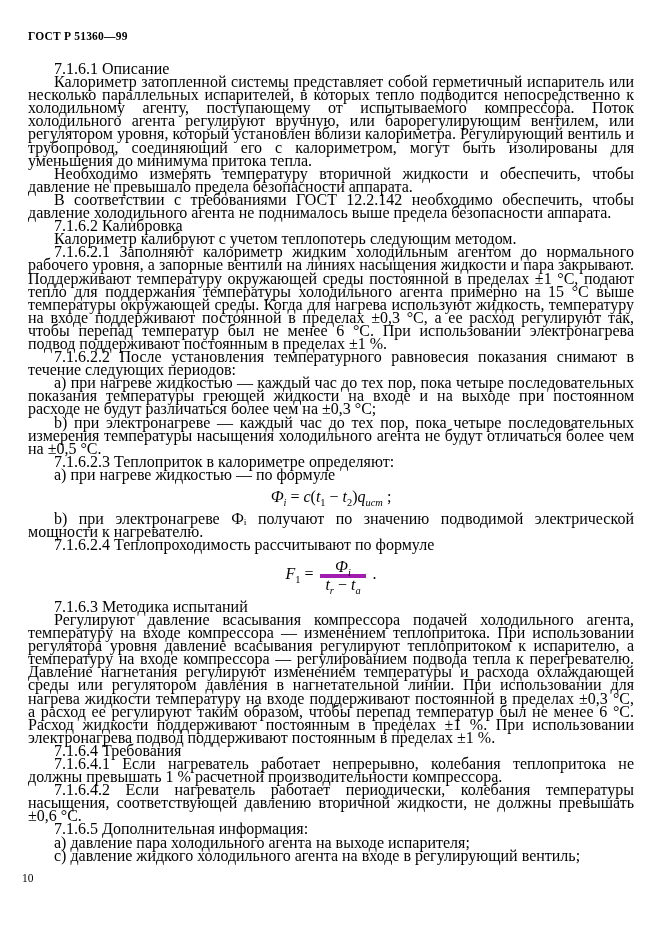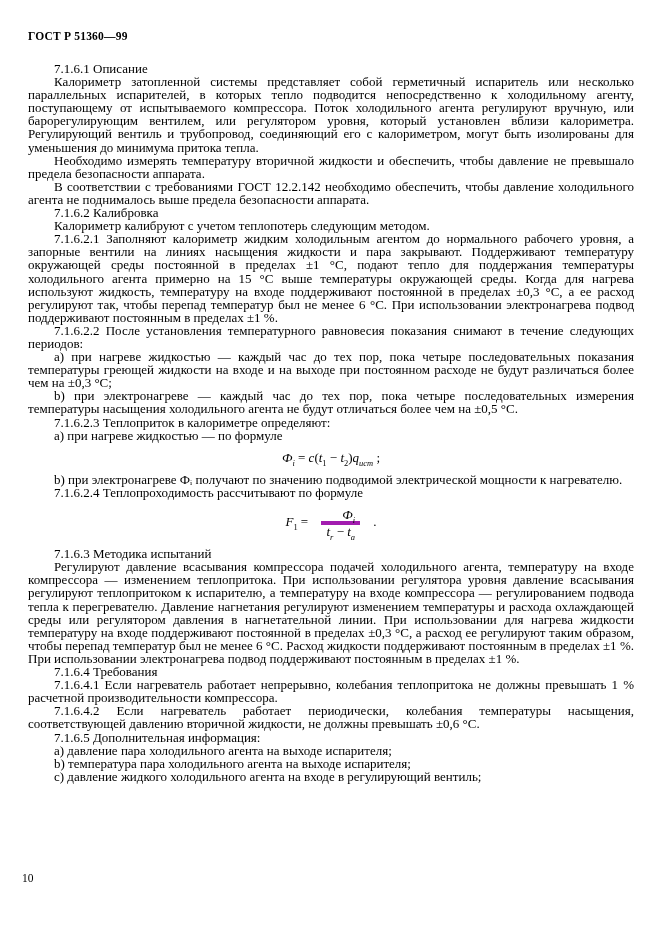--- a/index.html
+++ b/index.html
@@ -19,37 +19,37 @@
     position: absolute;
     left: 28px; top: 30px;
     font-size: 11.5px;
     font-weight: bold;
     letter-spacing: 0.2px;
   }
   .doc-body {
     position: absolute;
     left: 28px; top: 62px;
     width: 606px;
-    font-size: 13px;
+    font-size: 16px;
     line-height: 13.1px;
     text-align: justify;
   }
   .para { text-indent: 26px; }
   .formula {
     text-align: center;
     text-indent: 0;
     padding: 9px 0;
   }
   .it { font-style: italic; }
   sub { font-size: 0.65em; line-height: 0; }
   .frac {
     display: inline-block;
     vertical-align: middle;
-    text-align: right;
-    margin: 0 10px;
+    text-align: center;
+    margin: 0 3px;
   }
   .frac .num, .frac .den { display: block; padding: 0 5px; }
   .frac .den { border-top: 4px solid #a21caf; }
   .page-number {
     position: absolute;
     left: 22px; top: 872px;
     font-size: 11.5px;
   }
 </style>
 </head>
@@ -75,18 +75,17 @@
       <p class="para">b) при электронагреве Фᵢ получают по значению подводимой электрической мощности к нагревателю.</p>
       <p class="para">7.1.6.2.4 Теплопроходимость рассчитывают по формуле</p>
       <div class="formula"><span class="it">F</span><sub>1</sub><span> = </span><span class="frac"><span class="num"><span class="it">Ф</span><sub class="it">i</sub></span><span class="den"><span class="it">t</span><sub class="it">r</sub><span> − </span><span class="it">t</span><sub class="it">a</sub></span></span><span> .</span></div>
       <p class="para">7.1.6.3 Методика испытаний</p>
       <p class="para">Регулируют давление всасывания компрессора подачей холодильного агента, температуру на входе компрессора — изменением теплопритока. При использовании регулятора уровня давление всасывания регулируют теплопритоком к испарителю, а температуру на входе компрессора — регулированием подвода тепла к перегревателю. Давление нагнетания регулируют изменением температуры и расхода охлаждающей среды или регулятором давления в нагнетательной линии. При использовании для нагрева жидкости температуру на входе поддерживают постоянной в пределах ±0,3 °С, а расход ее регулируют таким образом, чтобы перепад температур был не менее 6 °С. Расход жидкости поддерживают постоянным в пределах ±1 %. При использовании электронагрева подвод поддерживают постоянным в пределах ±1 %.</p>
       <p class="para">7.1.6.4 Требования</p>
       <p class="para">7.1.6.4.1 Если нагреватель работает непрерывно, колебания теплопритока не должны превышать 1 % расчетной производительности компрессора.</p>
       <p class="para">7.1.6.4.2 Если нагреватель работает периодически, колебания температуры насыщения, соответствующей давлению вторичной жидкости, не должны превышать ±0,6 °С.</p>
       <p class="para">7.1.6.5 Дополнительная информация:</p>
       <p class="para">a) давление пара холодильного агента на выходе испарителя;</p>
-      <p class="para">b) температура пара холодильного агента на выходе испарителя;</p>
       <p class="para">c) давление жидкого холодильного агента на входе в регулирующий вентиль;</p>
     </div>
 
   <div class="page-number">10</div>
 </div>
 
 </body></html>

